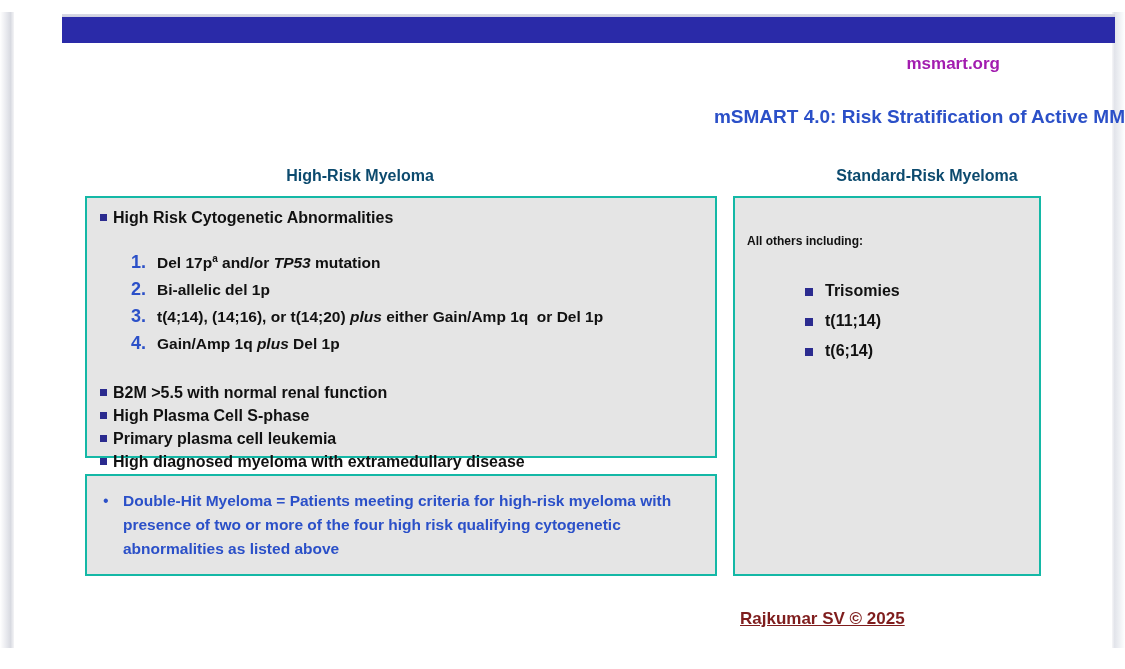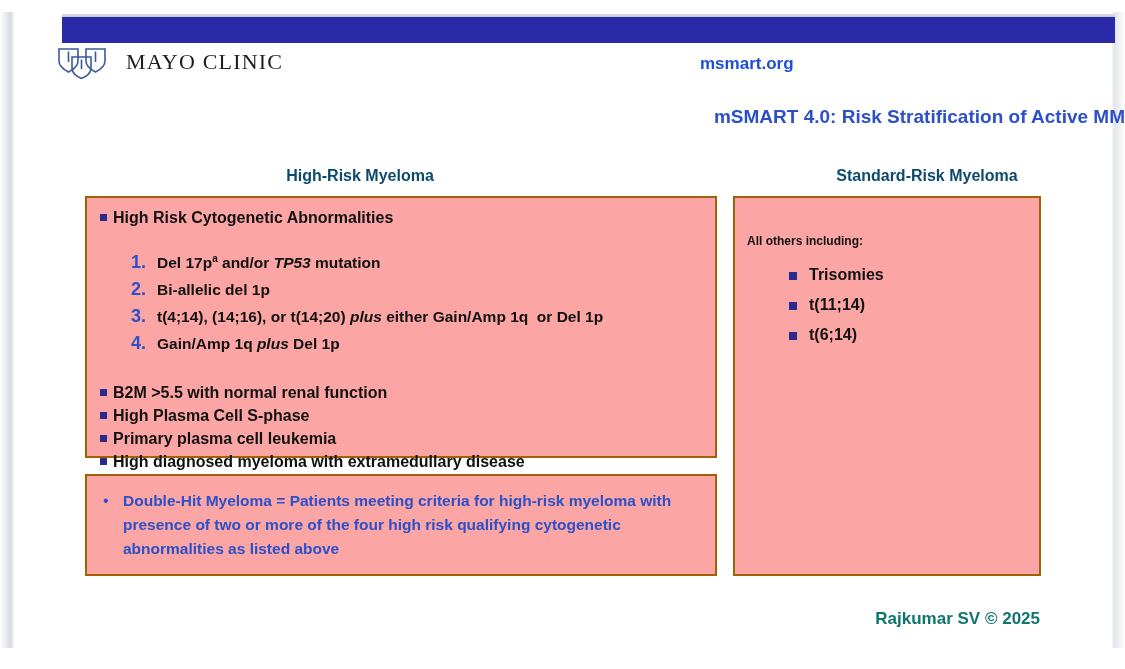--- a/index.html
+++ b/index.html
@@ -76,51 +76,52 @@
     width: 1125px;
     text-align: right;
     font-size: 19px;
     font-weight: bold;
     color: #2b50c8;
   }
   .site-url {
     position: absolute;
     left: 700px; top: 54px;
     width: 300px;
+    text-align: right;
+    font-size: 17px;
+    font-weight: bold;
+    color: #a21caf;
+  }
+  .footer-credit {
+    position: absolute;
+    left: 740px; top: 609px;
+    width: 300px;
     text-align: left;
     font-size: 17px;
     font-weight: bold;
-    color: #1d4ed8;
-  }
-  .footer-credit {
-    position: absolute;
-    left: 740px; top: 609px;
-    width: 300px;
-    text-align: right;
-    font-size: 17px;
-    font-weight: bold;
-    color: #0f766e;
+    color: #7f1d1d;
+    text-decoration: underline;
   }
 
   
   .col-head {
     position: absolute;
     font-size: 16px;
     font-weight: bold;
     color: #0c4a6e;
     text-align: center;
   }
   .col-head.left  { left: 150px; top: 167px; width: 420px; }
   .col-head.right { left: 773px; top: 167px; width: 308px; }
 
   
   .box {
     position: absolute;
-    border: 2px solid #a16207;
-    background: #fca5a5;
+    border: 2px solid #14b8a6;
+    background: #e5e5e5;
     box-sizing: border-box;
   }
   #box-highrisk  { left: 85px;  top: 196px; width: 632px; height: 262px; }
   #box-doublehit { left: 85px;  top: 474px; width: 632px; height: 102px; }
   #box-standard  { left: 733px; top: 196px; width: 308px; height: 380px; }
 
   
   .sq-list {
     list-style: none;
     margin: 0;
@@ -203,21 +204,21 @@
   .std-lead {
     position: absolute;
     left: 12px; top: 36px;
     font-size: 12px;
     font-weight: bold;
     color: #111111;
   }
   .std-list {
     position: absolute;
     left: 52px; top: 62px;
-    margin: 0; padding: 0;
+    margin: 16px; padding: 0;
     list-style: none;
   }
   .std-item {
     position: relative;
     padding-left: 22px;
     font-size: 16px;
     font-weight: bold;
     color: #111111;
     line-height: 30px;
   }
@@ -232,35 +233,20 @@
 </head>
 <body>
 
 <div id="slide">
 
   <div class="page-edge-left"></div>
   <div class="page-edge-right"></div>
   <div class="top-bar-shadow"></div>
   <div class="top-bar"></div>
 
-  <div class="logo-wrap">
-    <div class="logo-mark">
-      <svg width="60" height="34" viewBox="0 0 60 34" xmlns="http://www.w3.org/2000/svg">
-        <g fill="none" stroke="#3b5998" stroke-width="1.6">
-          <path d="M3 4 H22 V16 C22 22 16.5 25 12.5 27 C8.5 25 3 22 3 16 Z"></path>
-          <path d="M30 4 H49 V16 C49 22 43.5 25 39.5 27 C35.5 25 30 22 30 16 Z"></path>
-          <path d="M16 12 H35 V23 C35 29 29.5 31.5 25.5 33.5 C21.5 31.5 16 29 16 23 Z"></path>
-          <path d="M12.5 6.5 V17"></path>
-          <path d="M39.5 6.5 V17"></path>
-          <path d="M25.5 14.5 V24"></path>
-        </g>
-      </svg>
-    </div>
-    <div class="logo-text">MAYO CLINIC</div>
-  </div>
 
   <div class="site-url">msmart.org</div>
   <div class="deck-title">mSMART 4.0: Risk Stratification of Active MM</div>
 
   <div class="col-head left">High-Risk Myeloma</div>
   <div class="col-head right">Standard-Risk Myeloma</div>
 
   <div class="box" id="box-highrisk">
     <ul class="sq-list hr-head">
       <li class="sq-item">High Risk Cytogenetic Abnormalities</li>

